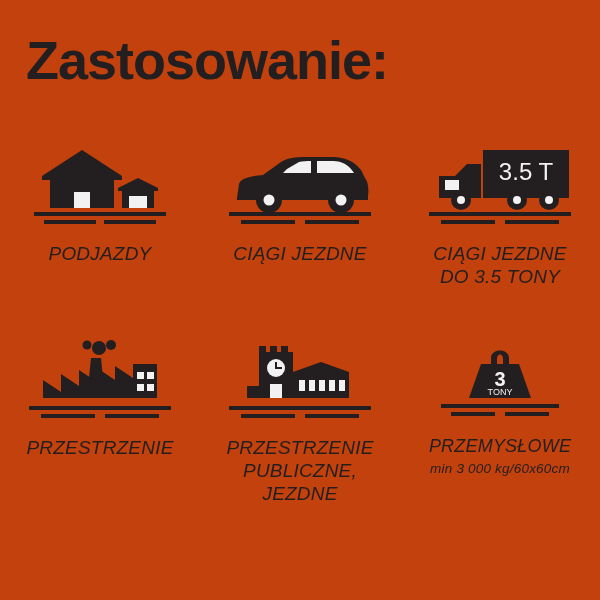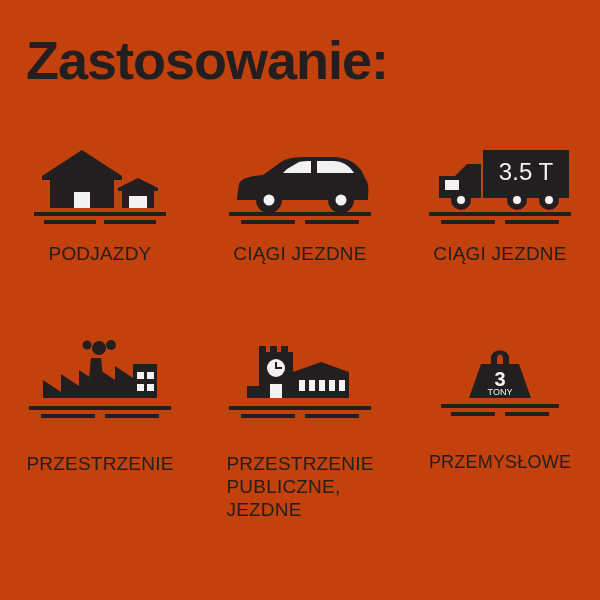--- a/index.html
+++ b/index.html
@@ -51,40 +51,42 @@
     padding-top: 8px;
   }
   .icon-wrap {
     height: 96px;
     display: flex;
     align-items: flex-start;
     justify-content: center;
   }
   .caption {
     margin-top: 10px;
+    text-align: center;
     font-size: 19px;
     line-height: 1.22;
     color: #231f20;
     letter-spacing: 0.2px;
+    font-style: italic;
   }
   .caption.small {
     font-size: 18px;
   }
   .caption .sub {
     display: block;
     font-size: 13.5px;
     line-height: 1.3;
     margin-top: 2px;
   }
   
   .row2 .icon-wrap {
     height: 92px;
   }
   .row2 .caption {
-    margin-top: 24px;
+    margin-top: 8px;
   }
   svg { display: block; }
 </style>
 </head>
 <body>
 
 <div class="page">
 
   <div class="title">Zastosowanie:</div>
 
@@ -158,20 +160,21 @@
 
             <rect x="4" y="76" width="142" height="4"></rect>
             <rect x="16" y="84" width="54" height="4"></rect>
             <rect x="80" y="84" width="54" height="4"></rect>
           </g>
           <text x="101" y="44" text-anchor="middle" font-family="Liberation Sans, sans-serif" font-size="24" fill="#f2f2f2">3.5 T</text>
         </svg>
       </div>
       <div class="caption">
         <span>CIĄGI JEZDNE</span><br>
+        <span>DO 3.5 TONY</span>
       </div>
     </div>
 
     <div class="cell row2">
       <div class="icon-wrap">
         <svg width="150" height="92" viewBox="0 0 150 92" aria-hidden="true">
           <g fill="#231f20">
 
             <circle cx="74" cy="12" r="7"></circle>
             <circle cx="86" cy="9" r="5"></circle>
@@ -249,17 +252,18 @@
             <rect x="6" y="68" width="118" height="4"></rect>
             <rect x="16" y="76" width="44" height="4"></rect>
             <rect x="70" y="76" width="44" height="4"></rect>
           </g>
           <text x="65" y="50" text-anchor="middle" font-family="Liberation Sans, sans-serif" font-size="20" font-weight="bold" fill="#f2f2f2">3</text>
           <text x="65" y="59" text-anchor="middle" font-family="Liberation Sans, sans-serif" font-size="9" fill="#f2f2f2">TONY</text>
         </svg>
       </div>
       <div class="caption small">
         <span>PRZEMYSŁOWE</span>
+        <span class="sub">min 3 000 kg/60x60cm</span>
       </div>
     </div>
 
   </div>
 </div>
 
 </body></html>

